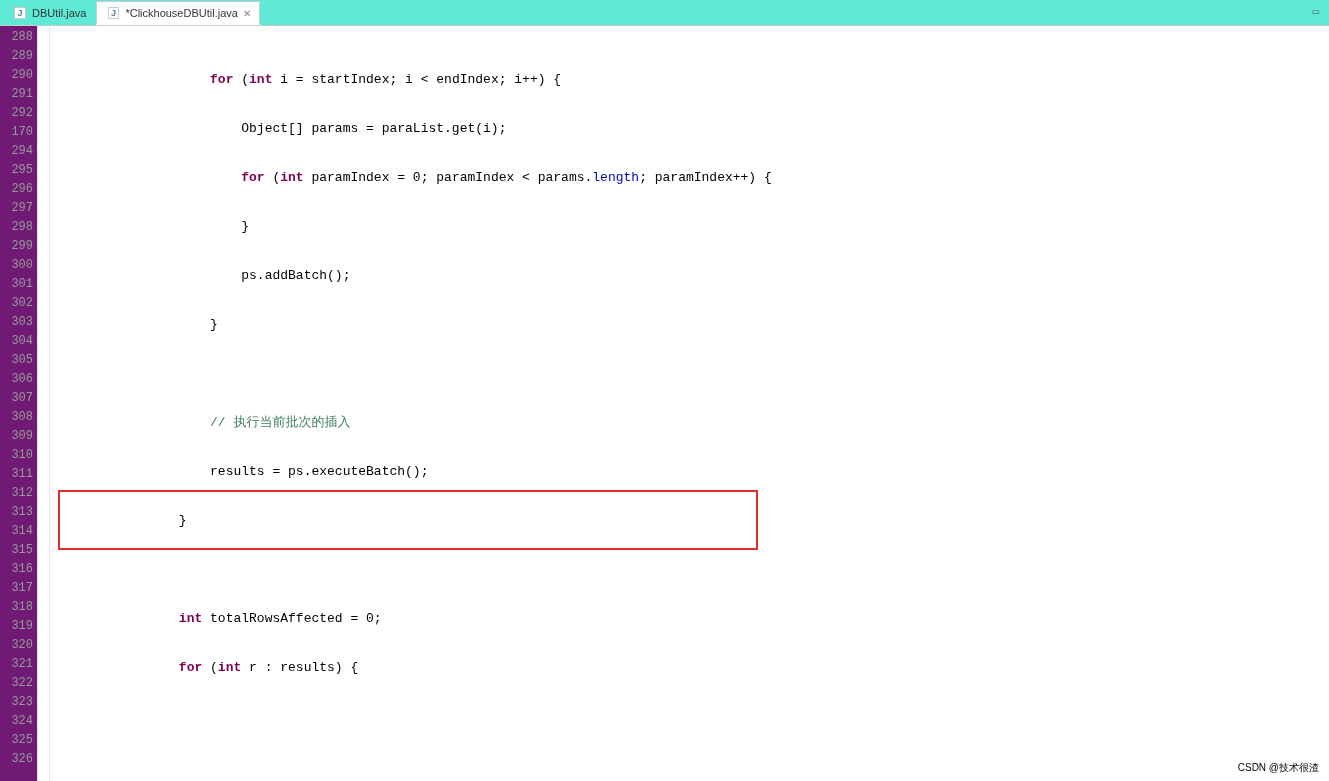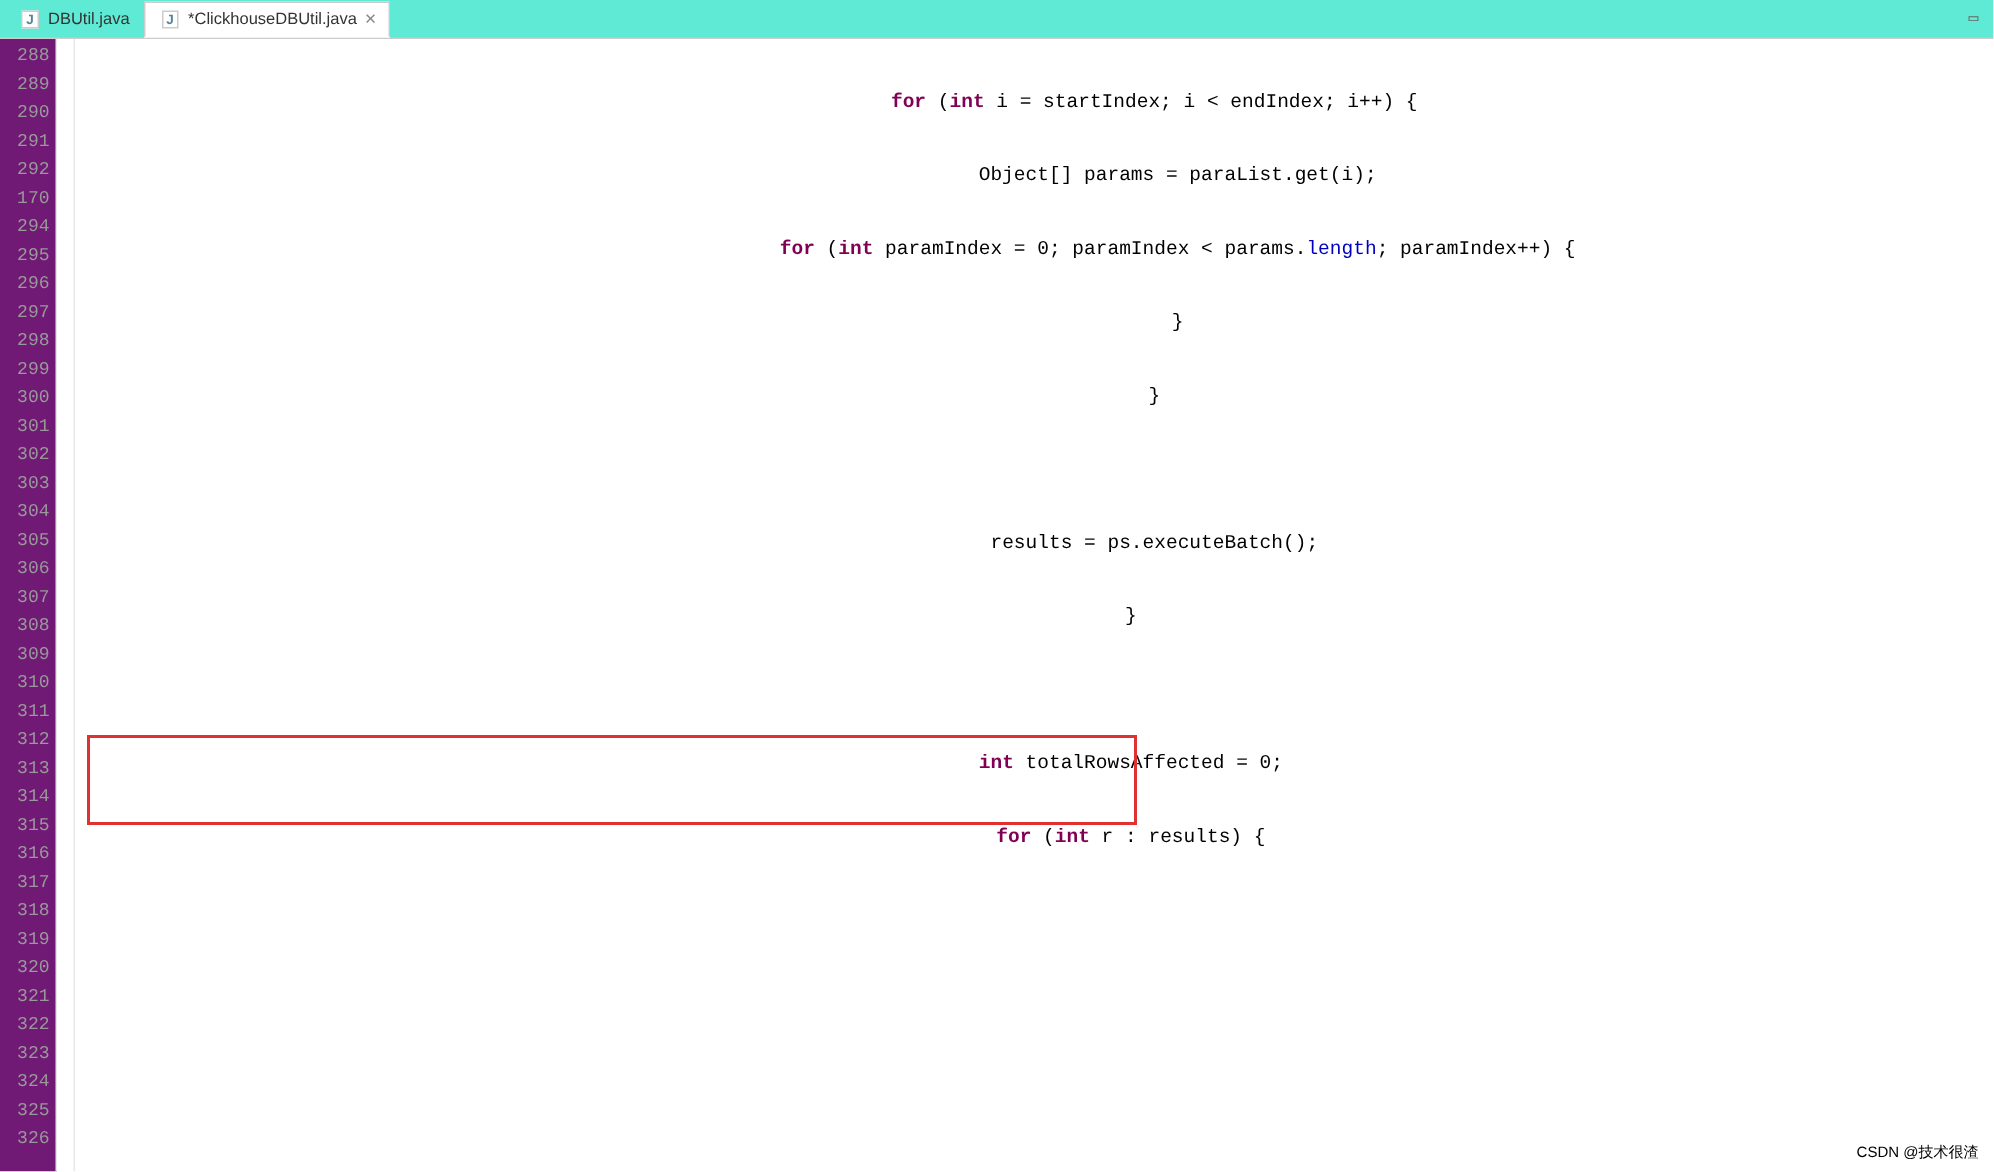--- a/index.html
+++ b/index.html
@@ -79,25 +79,24 @@
       line-height: 19px;
       color: #999;
       font-size: 12px;
     }
     .folding {
       width: 12px;
       border-right: 1px solid #e8e8e8;
     }
     .code {
       flex: 1;
-      padding-top: 2px;
+      padding-top: 14px;
       padding-left: 4px;
       white-space: pre;
       position: relative;
-      text-align: center;
     }
     .line {
       height: 19px;
       line-height: 19px;
     }
     .kw { color: #7f0055; font-weight: bold; }
     .com { color: #3f7f5f; }
     .fld { color: #0000c0; }
     .red-box {
       position: absolute;
@@ -179,22 +178,24 @@
       <div class="ln">324</div>
       <div class="ln">325</div>
       <div class="ln">326</div>
     </div>
   <div class="folding"></div>
   <div class="code" id="code">
     <div class="line">                    <span class="kw">for</span><span> (</span><span class="kw">int</span><span> i = startIndex; i &lt; endIndex; i++) {</span></div>
     <div class="line"><span>                        Object[] params = paraList.get(i);</span></div>
     <div class="line"><span>                        </span><span class="kw">for</span> (<span class="kw">int</span><span> paramIndex = 0; paramIndex &lt; params.</span><span class="fld">length</span><span>; paramIndex++) {</span></div>
     <div class="line"><span>                        }</span></div>
+    <div class="line"><span>                        ps.addBatch();</span></div>
     <div class="line"><span>                    }</span></div>
     <div class="line"><span></span></div>
+    <div class="line"><span class="com">                    // 执行当前批次的插入</span></div>
     <div class="line"><span>                    results = ps.executeBatch();</span></div>
     <div class="line"><span>                }</span></div>
     <div class="line"><span></span></div>
     <div class="line"><span>                </span><span class="kw">int</span><span> totalRowsAffected = 0;</span></div>
     <div class="line"><span>                </span><span class="kw">for</span> (<span class="kw">int</span><span> r : results) {</span></div>
     
     
     
     
     

